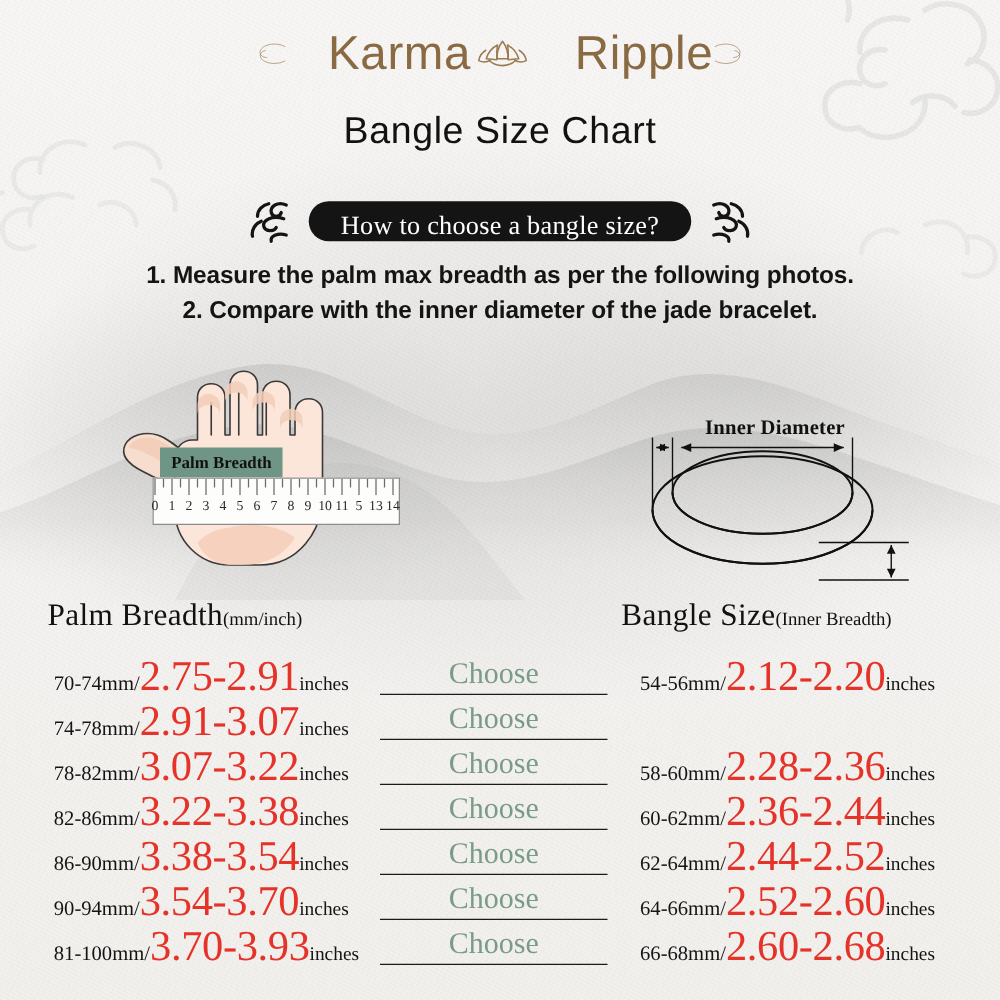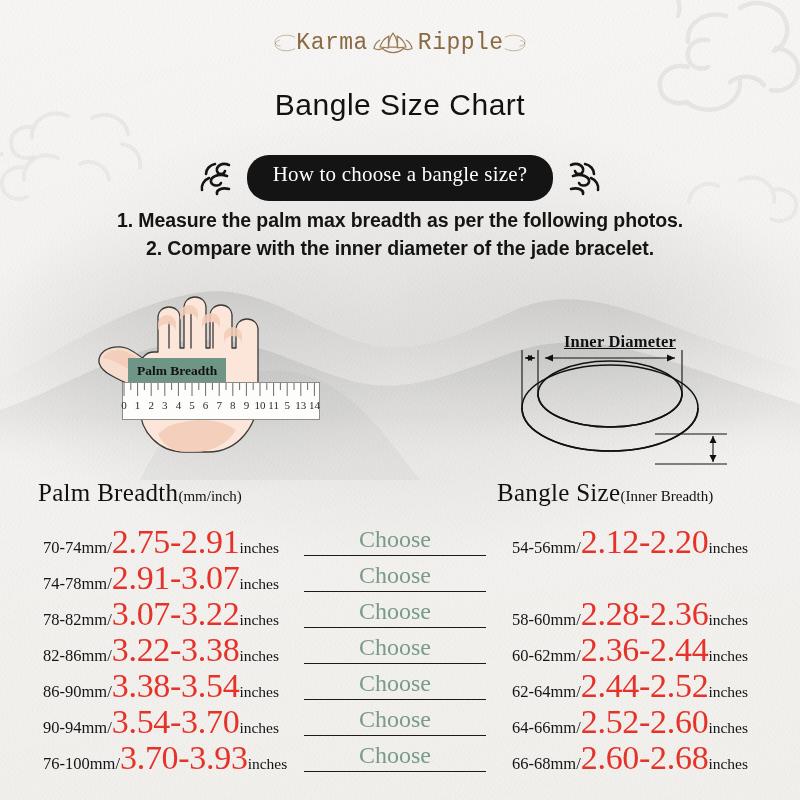--- a/index.html
+++ b/index.html
@@ -28,56 +28,57 @@
   }
   .clouds{position:absolute;pointer-events:none;opacity:.5;}
   .mountain{position:absolute;pointer-events:none;}
 
   
   .logo-wrap{
     position:absolute;left:0;right:0;top:20px;
     display:flex;align-items:center;justify-content:center;
   }
   .logo-text{
-    font-size:23px;color:#8a6a43;letter-spacing:.5px;
-    font-family:Liberation Mono, monospace;
+    font-size:38px;color:#8a6a43;letter-spacing:.5px;
+    font-family:Liberation Sans, sans-serif;
     white-space:nowrap;
+    margin-left:33px;
   }
   .logo-side{width:26px;}
 
   .title{
     position:absolute;left:0;right:0;top:88px;text-align:center;
     font-size:30px;color:#121212;letter-spacing:.5px;
     font-family:Liberation Sans, sans-serif;
   }
 
   .pill-row{
     position:absolute;left:0;right:0;top:155px;
     display:flex;align-items:center;justify-content:center;gap:10px;
   }
   .pill{
     background:#141414;color:#fff;border-radius:22px;
-    padding:7px 26px 14px;font-size:21px;letter-spacing:.2px;
+    padding:7px 26px 0;font-size:21px;letter-spacing:.2px;
     font-family:"Liberation Serif",serif;white-space:nowrap;
   }
 
   .steps{
     position:absolute;left:0;right:0;top:206px;text-align:center;
     font-family:"Liberation Sans",sans-serif;
     color:#141414;
   }
   .step{font-size:19.5px;font-weight:700;line-height:1.45;letter-spacing:-.1px;}
 
   
   .hand-wrap{position:absolute;left:88px;top:272px;width:270px;height:200px;}
   .bangle-wrap{position:absolute;left:505px;top:330px;width:230px;height:140px;}
   .inner-dia-label{
     position:absolute;left:505px;top:332px;width:230px;text-align:center;
     font-size:16.5px;font-weight:700;color:#111;
-    font-family:"Liberation Serif",serif;letter-spacing:.2px;text-decoration:underline;
+    font-family:"Liberation Serif",serif;letter-spacing:.2px;
   }
 
   
   .sec{position:absolute;white-space:nowrap;color:#111;}
   .sec .big{font-size:25px;font-family:"Liberation Serif",serif;letter-spacing:.3px;}
   .sec .small{font-size:15px;font-family:"Liberation Serif",serif;}
   #sec-left{left:38px;top:479px;}
   #sec-right{left:497px;top:479px;}
 
   
@@ -397,21 +398,21 @@
       </div>
       <div class="row">
         <div class="cell-left"><span class="mm">90-94mm/</span><span class="inch">3.54-3.70</span><span class="unit">inches</span></div>
         <div class="cell-mid">
           <div class="choose">Choose</div>
           <div class="rule"></div>
         </div>
         <div class="cell-right"><span class="mm">64-66mm/</span><span class="inch">2.52-2.60</span><span class="unit">inches</span></div>
       </div>
       <div class="row">
-        <div class="cell-left"><span class="mm">76-100mm/</span><span class="inch">3.70-3.93</span><span class="unit">inches</span></div>
+        <div class="cell-left"><span class="mm">81-100mm/</span><span class="inch">3.70-3.93</span><span class="unit">inches</span></div>
         <div class="cell-mid">
           <div class="choose">Choose</div>
           <div class="rule"></div>
         </div>
         <div class="cell-right"><span class="mm">66-68mm/</span><span class="inch">2.60-2.68</span><span class="unit">inches</span></div>
       </div>
     </div>
 
 </div>
 

